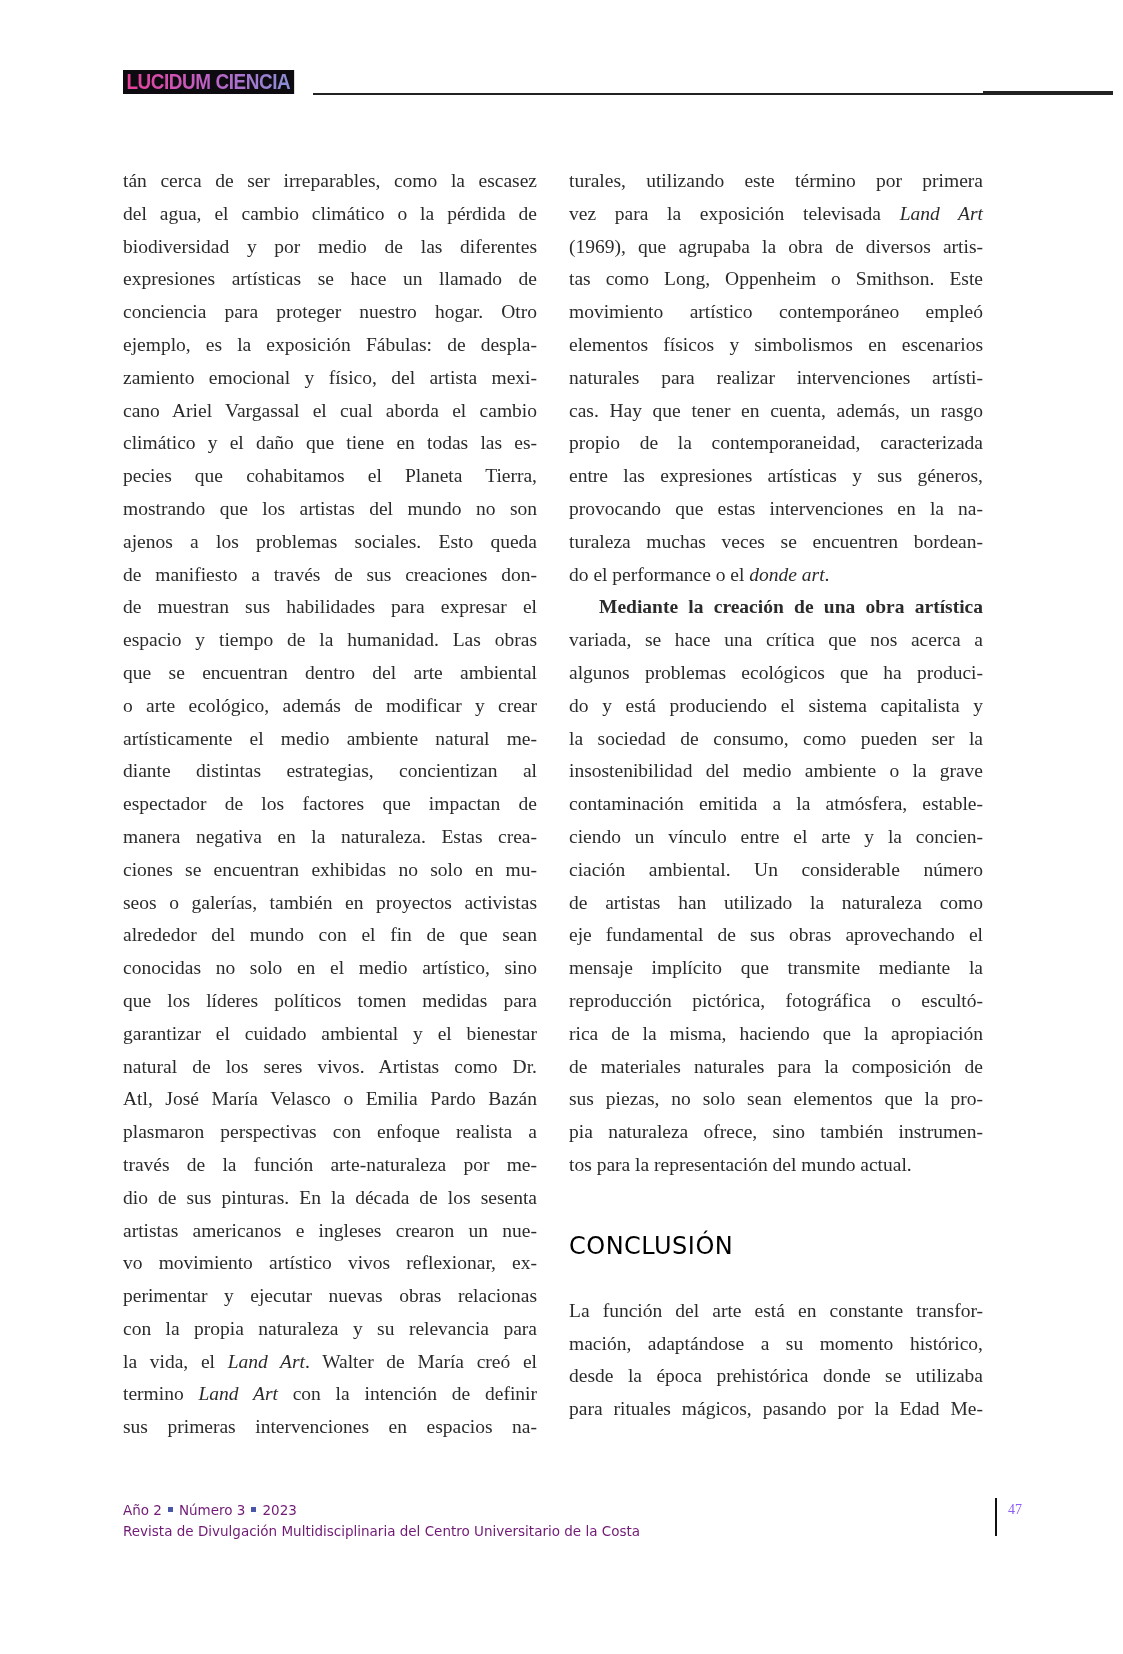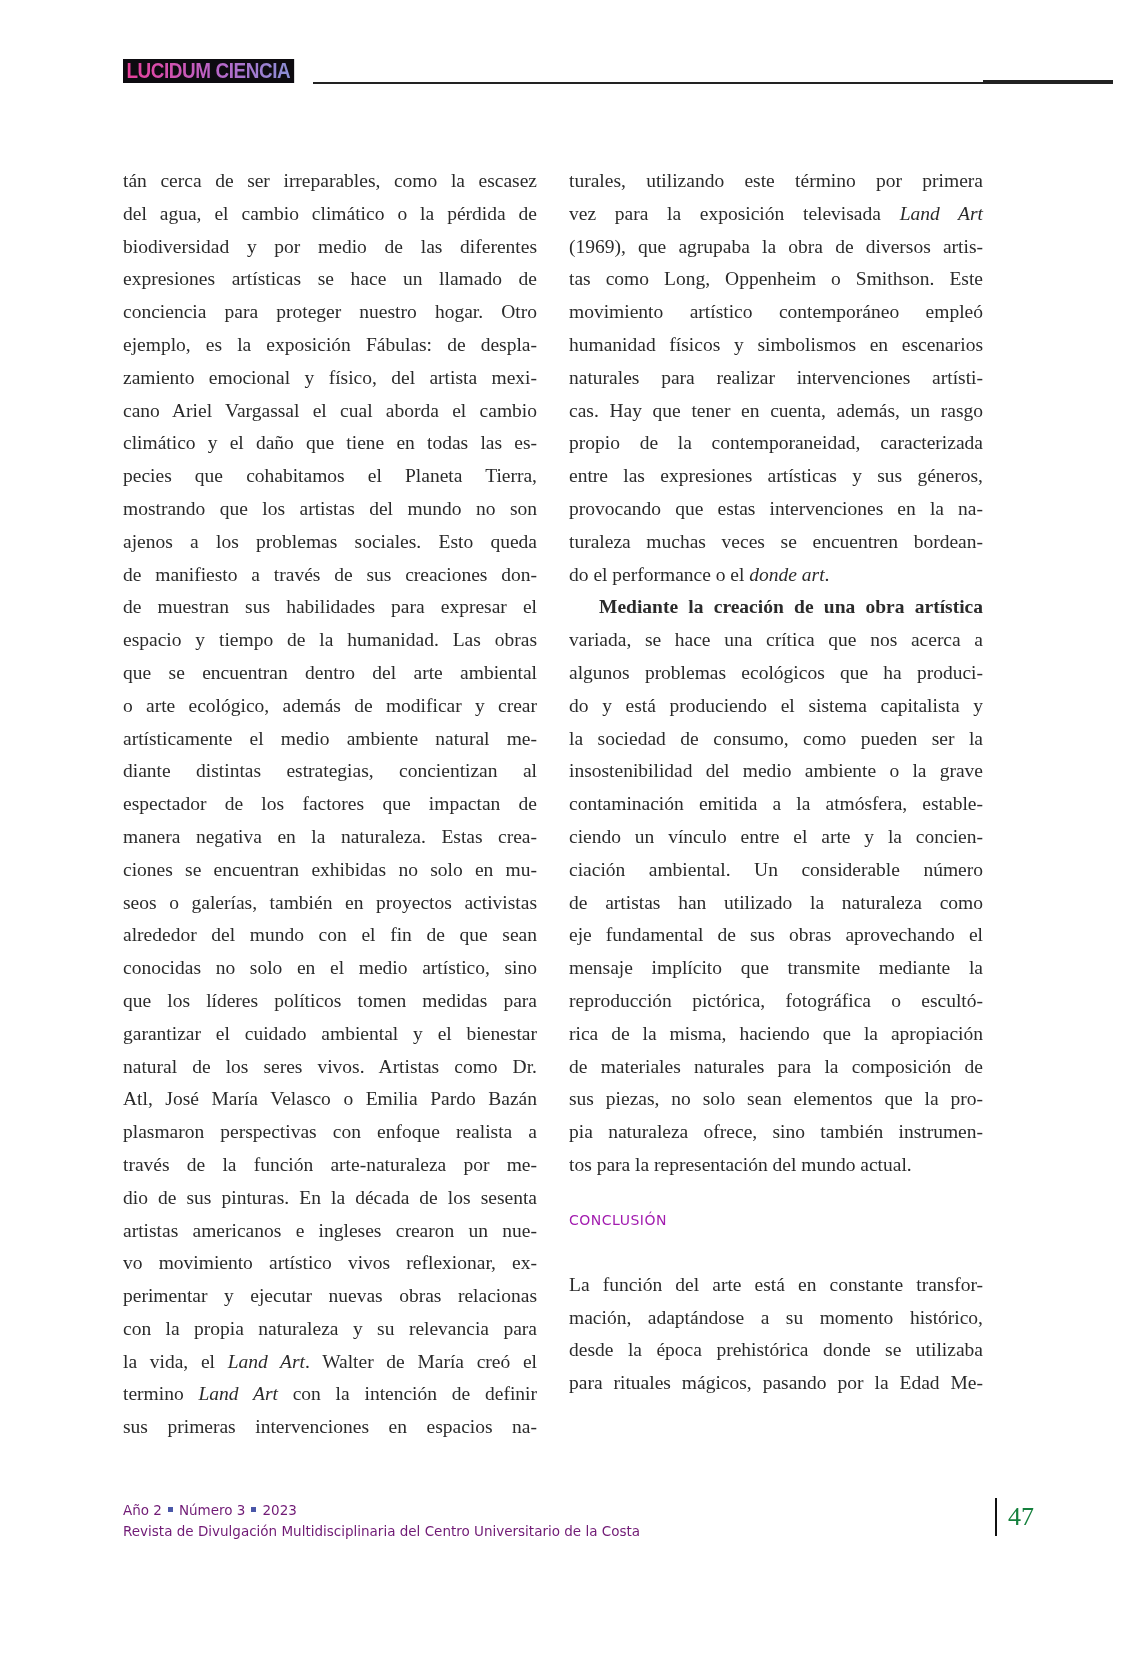--- a/index.html
+++ b/index.html
@@ -1,17 +1,17 @@
 <!DOCTYPE html>
 <html><head>
 <meta charset="utf-8">
 <style>
   html, body { margin: 0; padding: 0; background: #ffffff; }
   body { width: 1123px; height: 1654px; position: relative; overflow: hidden; }
-  .header { position: absolute; left: 123px; top: 59px; width: 1000px; height: 26px; }
+  .header { position: absolute; left: 123px; top: 70px; width: 1000px; height: 26px; }
   .brand {
     position: absolute; left: 0; top: 0; height: 24px; padding: 0 4px;
     background: #0d0b10;
     font-family: "Liberation Sans", sans-serif; font-weight: bold; font-size: 22px;
     line-height: 24px; letter-spacing: -0.5px;
     transform: scaleX(0.86); transform-origin: left center;
   }
   .brand span {
     background: linear-gradient(90deg, #e83f9a 0%, #b966c9 55%, #8a8fd6 100%);
     -webkit-background-clip: text; background-clip: text; color: transparent;
@@ -25,30 +25,30 @@
     color: #2b2b2b; text-align: justify; hyphens: manual;
   }
   .col-left { left: 123px; }
   .col-right { left: 569px; }
   .column p { margin: 0; }
   .line { display: block; text-align: justify; text-align-last: justify; white-space: nowrap; }
   .line.last { text-align-last: left; }
   .indent { text-indent: 30px; font-weight: bold; }
   em { font-style: italic; }
   .section-heading {
-    font-family: "DejaVu Sans", sans-serif; font-size: 14px; color: #a21caf;
-    letter-spacing: 0.5px; margin: 22px 0 33px 0; line-height: 32px; font-weight: normal;
+    font-family: "DejaVu Sans", sans-serif; font-size: 24px; color: #000000;
+    letter-spacing: 0.5px; margin: 48px 0 33px 0; line-height: 32px; font-weight: normal;
   }
 
   .footer { position: absolute; left: 123px; top: 1500px; font-family: "DejaVu Sans", sans-serif; color: #701a75; }
   .footer .issue { font-size: 13.5px; line-height: 20px; }
   .footer .journal { font-size: 13.5px; line-height: 22px; }
   .dot { display: inline-block; width: 5px; height: 5px; background: #4a57a8; margin: 0 6px; vertical-align: 3px; }
   .page-divider { position: absolute; left: 995px; top: 1498px; width: 2px; height: 38px; background: #111; }
-  .page-number { position: absolute; left: 1008px; top: 1502px; font-family: "Liberation Serif", serif; font-size: 26px; color: #15803d; }
+  .page-number { position: absolute; left: 1008px; top: 1502px; font-family: "Liberation Serif", serif; font-size: 14px; color: #8b5cf6; }
 </style>
 </head>
 <body>
 
 <header class="header">
   <div class="brand"><span>LUCIDUM CIENCIA</span></div>
   <div class="rule-thin"></div>
   <div class="rule-thick"></div>
 </header>
 
@@ -96,21 +96,21 @@
     </p>
 </section>
 
 <section class="column col-right">
   <p id="right-p1">
     <span class="line">turales, utilizando este término por primera</span>
     <span class="line"><span>vez para la exposición televisada </span><em>Land Art</em></span>
   <span class="line">(1969), que agrupaba la obra de diversos artis-</span>
       <span class="line">tas como Long, Oppenheim o Smithson. Este</span>
       <span class="line">movimiento artístico contemporáneo empleó</span>
-      <span class="line">humanidad físicos y simbolismos en escenarios</span>
+      <span class="line">elementos físicos y simbolismos en escenarios</span>
       <span class="line">naturales para realizar intervenciones artísti-</span>
       <span class="line">cas. Hay que tener en cuenta, además, un rasgo</span>
       <span class="line">propio de la contemporaneidad, caracterizada</span>
       <span class="line">entre las expresiones artísticas y sus géneros,</span>
       <span class="line">provocando que estas intervenciones en la na-</span>
       <span class="line">turaleza muchas veces se encuentren bordean-</span>
       <span class="line last"><span>do el performance o el </span><em>donde art</em><span>.</span></span>
     </p>
   <p id="right-p2">
       <span class="line indent">Mediante la creación de una obra artística</span>

